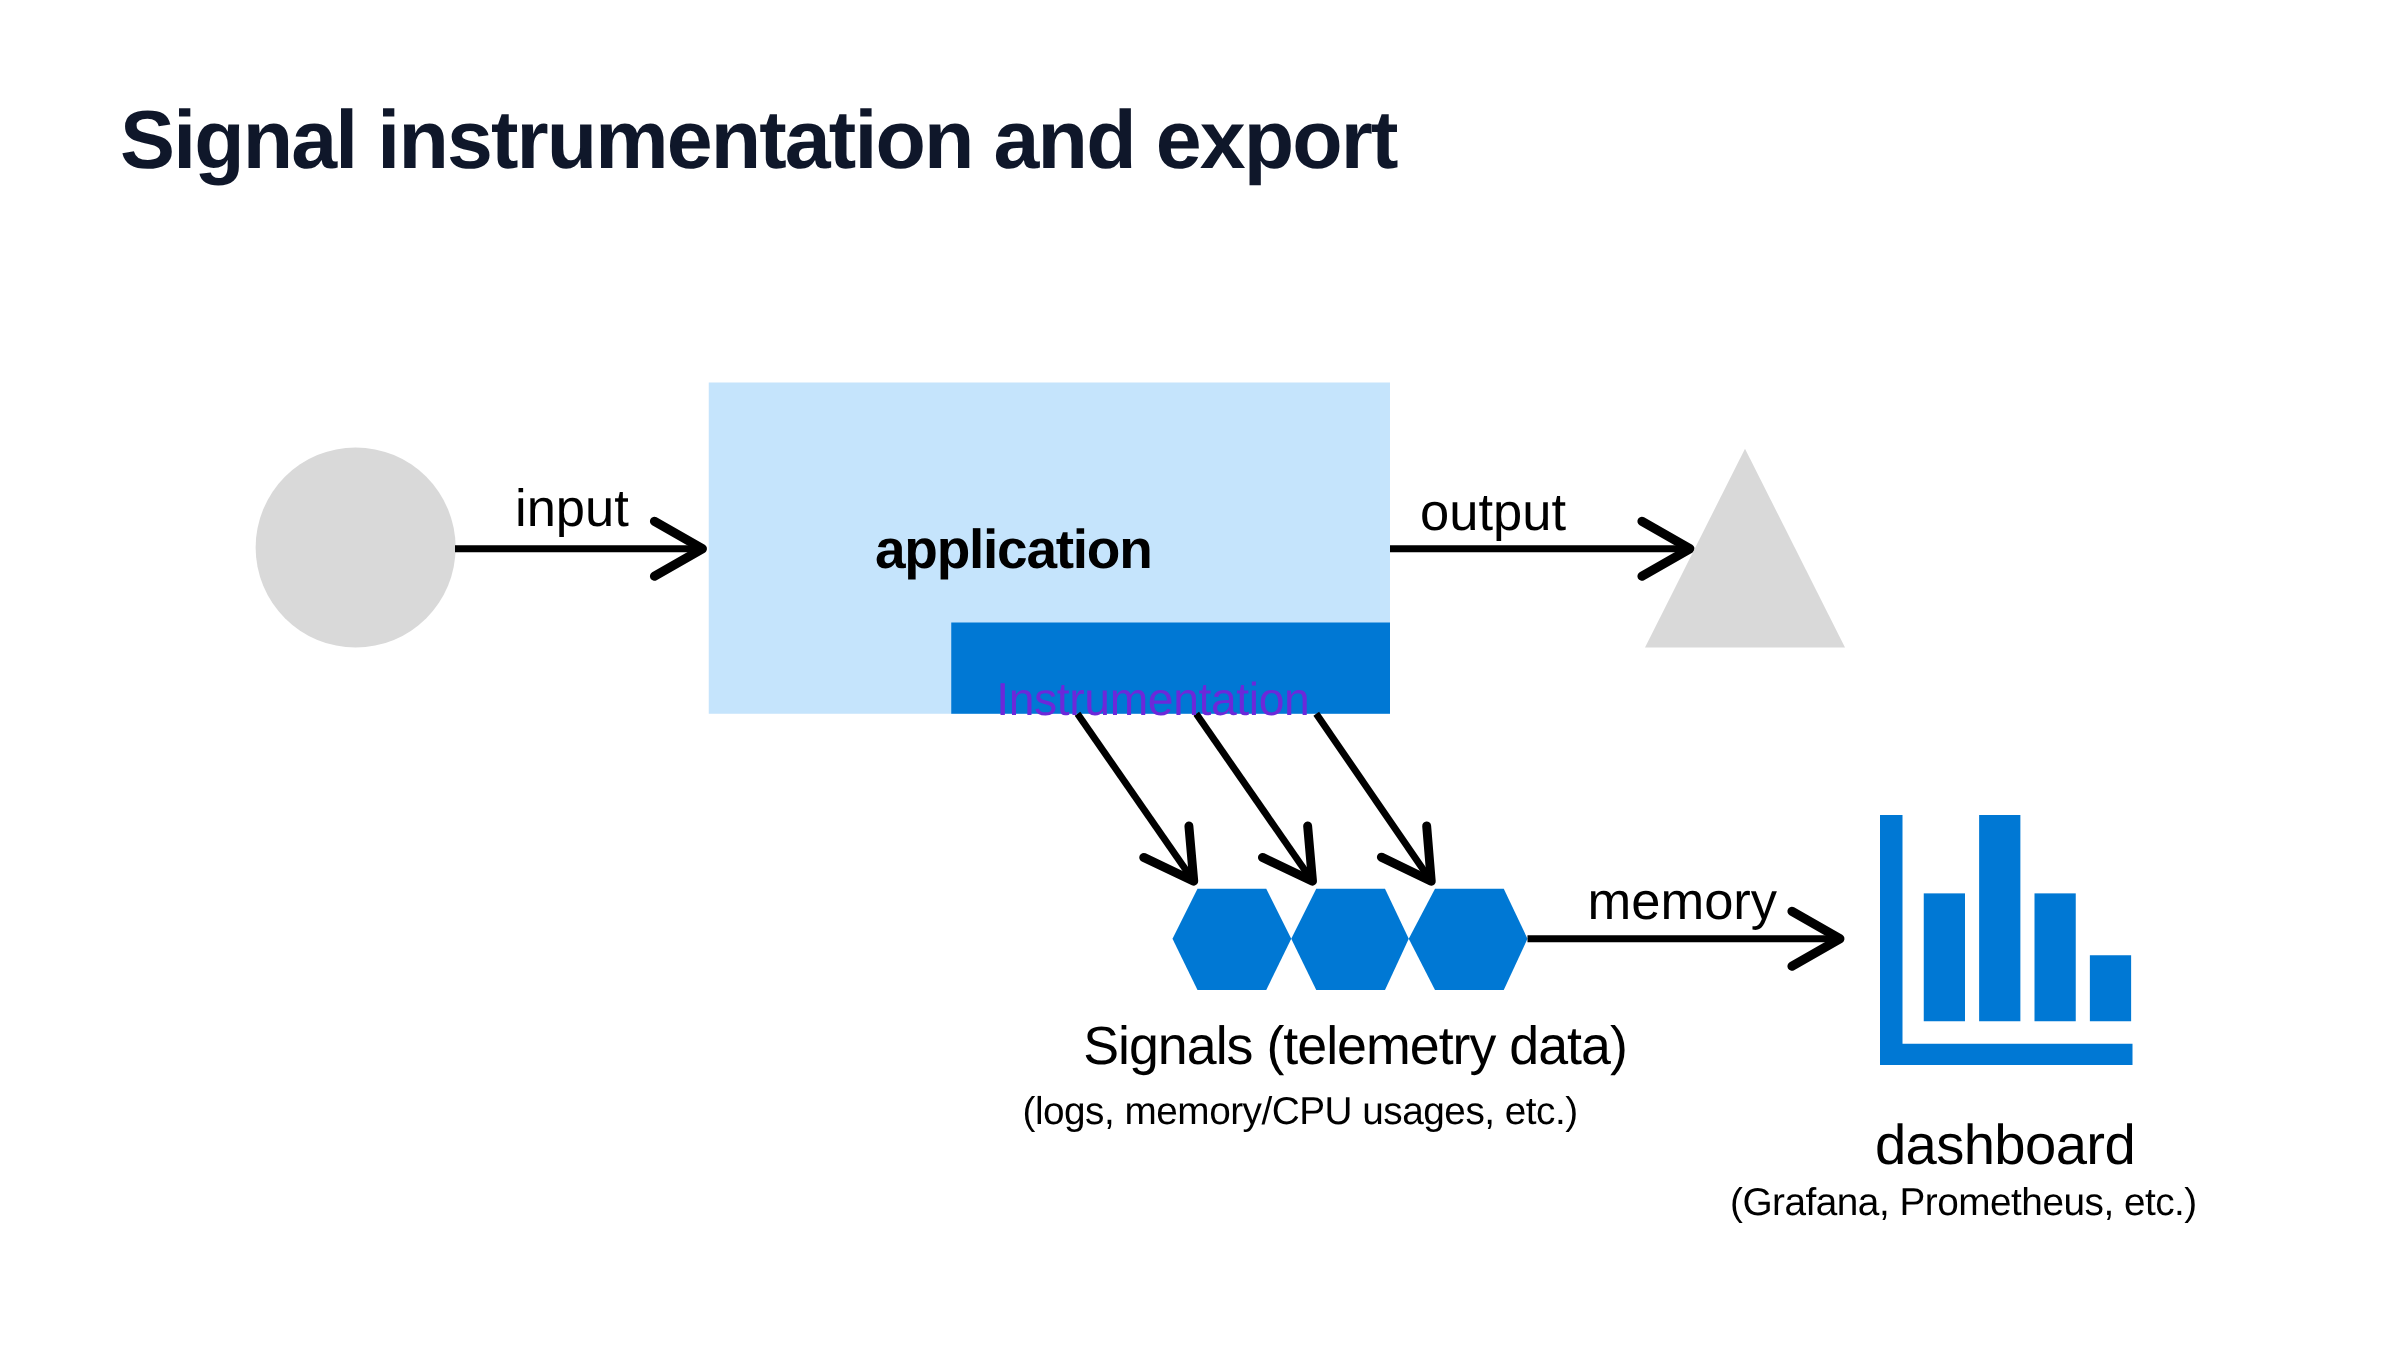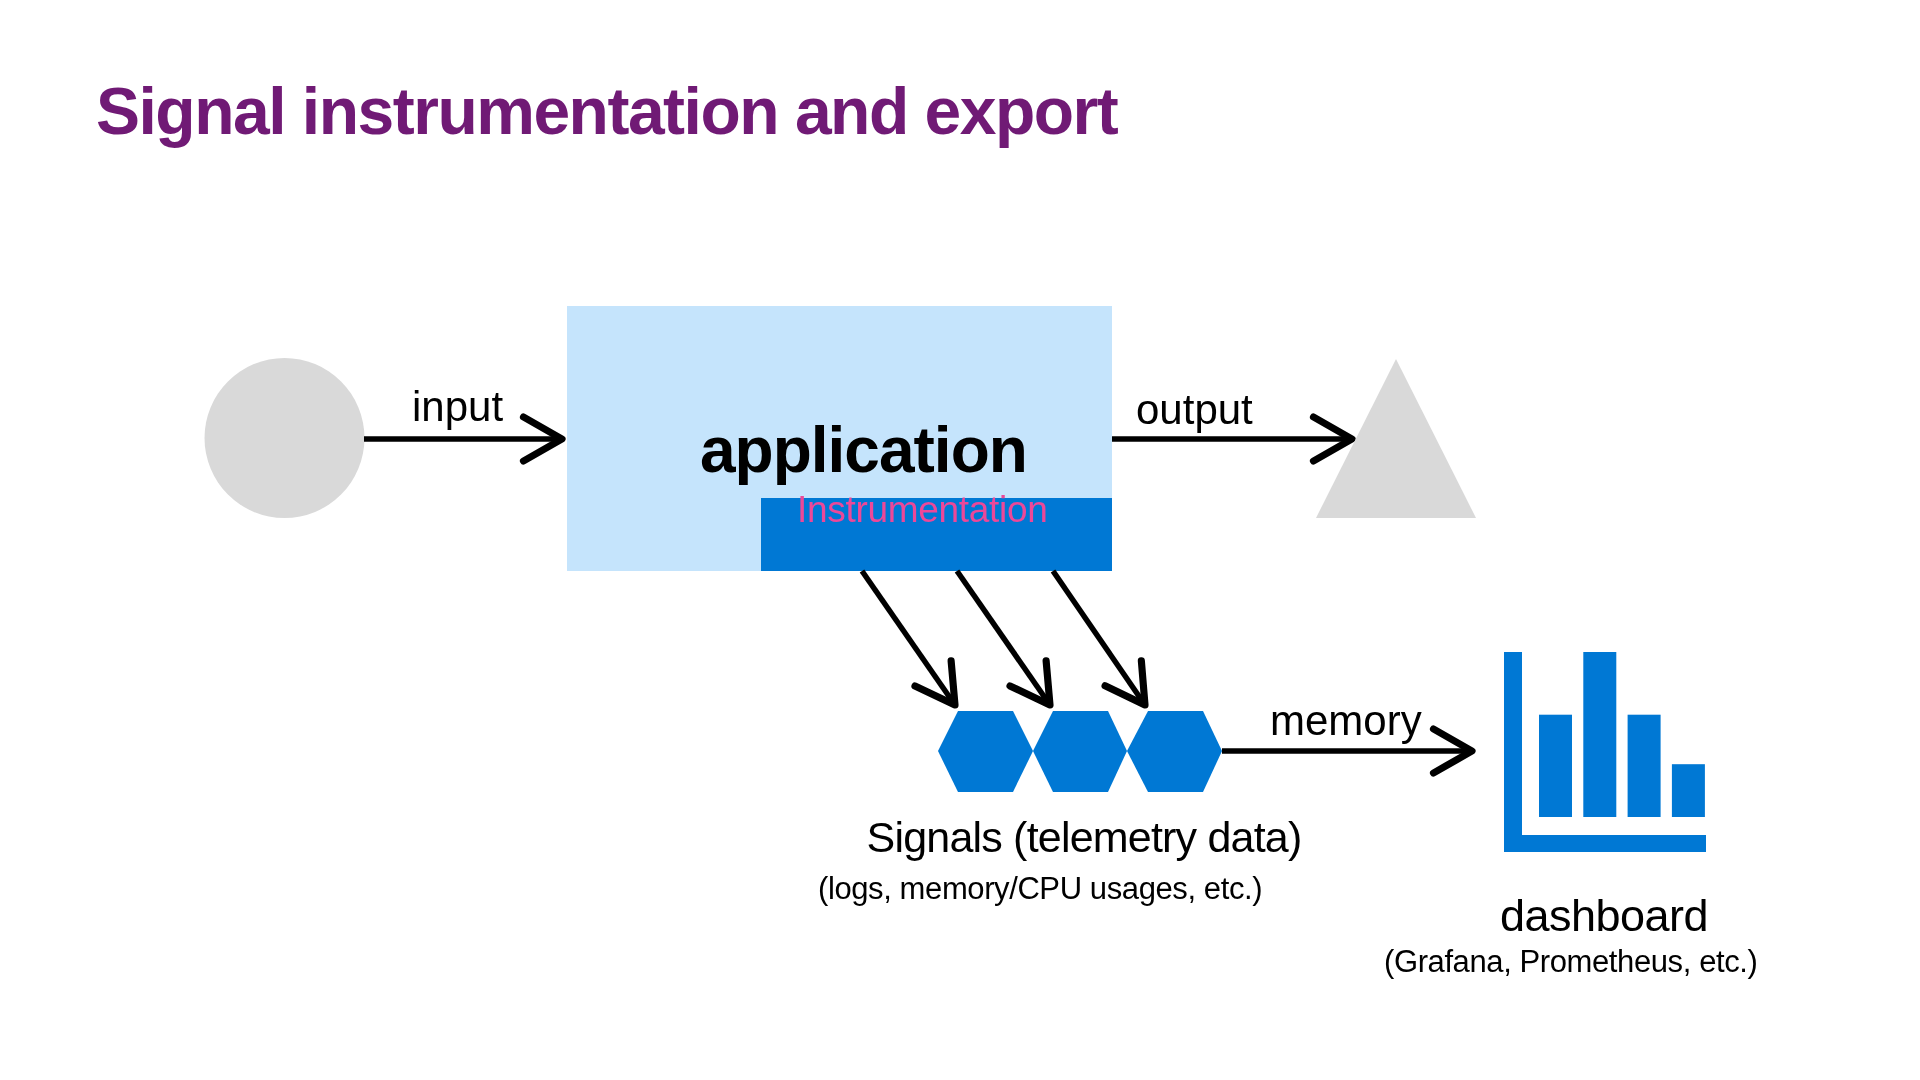--- a/index.html
+++ b/index.html
@@ -1,28 +1,28 @@
 <!DOCTYPE html>
 <html><head>
 <meta charset="utf-8">
 <style>
   html, body { margin:0; padding:0; background:#ffffff; }
   body { width:1920px; height:1080px; position:relative; overflow:hidden; font-family:"Liberation Sans", sans-serif; }
   .abs { position:absolute; }
   #title {
-    left:96px; top:78px; font-size:66px; font-weight:bold; color:#701a75;
+    left:96px; top:78px; font-size:66px; font-weight:bold; color:#0f172a;
     letter-spacing:-1.5px; white-space:nowrap; line-height:1;
   }
   #diagram { position:absolute; left:0; top:0; width:1920px; height:1080px; }
   .label { position:absolute; color:#000; white-space:nowrap; line-height:1; }
   #lbl-input { left:412px; top:386px; font-size:42px; }
   #lbl-output { left:1136px; top:389px; font-size:42px; }
   #lbl-export { left:1270px; top:700px; font-size:42px; }
-  #lbl-app { left:700px; top:418px; font-size:64px; font-weight:bold; letter-spacing:-1px; }
-  #lbl-instr { left:797px; top:491px; font-size:37px; color:#ec4899; letter-spacing:-0.3px; }
+  #lbl-app { left:700px; top:418px; font-size:44px; font-weight:bold; letter-spacing:-1px; }
+  #lbl-instr { left:797px; top:541px; font-size:37px; color:#6d28d9; letter-spacing:-0.3px; }
   #lbl-signals { left:832px; top:816px; width:504px; text-align:center; font-size:43px; letter-spacing:-0.8px; }
   #lbl-signals-sub { left:818px; top:873px; width:530px; font-size:31px; letter-spacing:-0.4px; }
   #lbl-dash { left:1454px; top:893px; width:300px; text-align:center; font-size:45px; letter-spacing:-0.5px; }
   #lbl-dash-sub { left:1384px; top:946px; width:450px; font-size:31px; letter-spacing:-0.4px; }
 </style>
 </head>
 <body>
 
 <div id="title" class="abs">Signal instrumentation and export</div>
 

